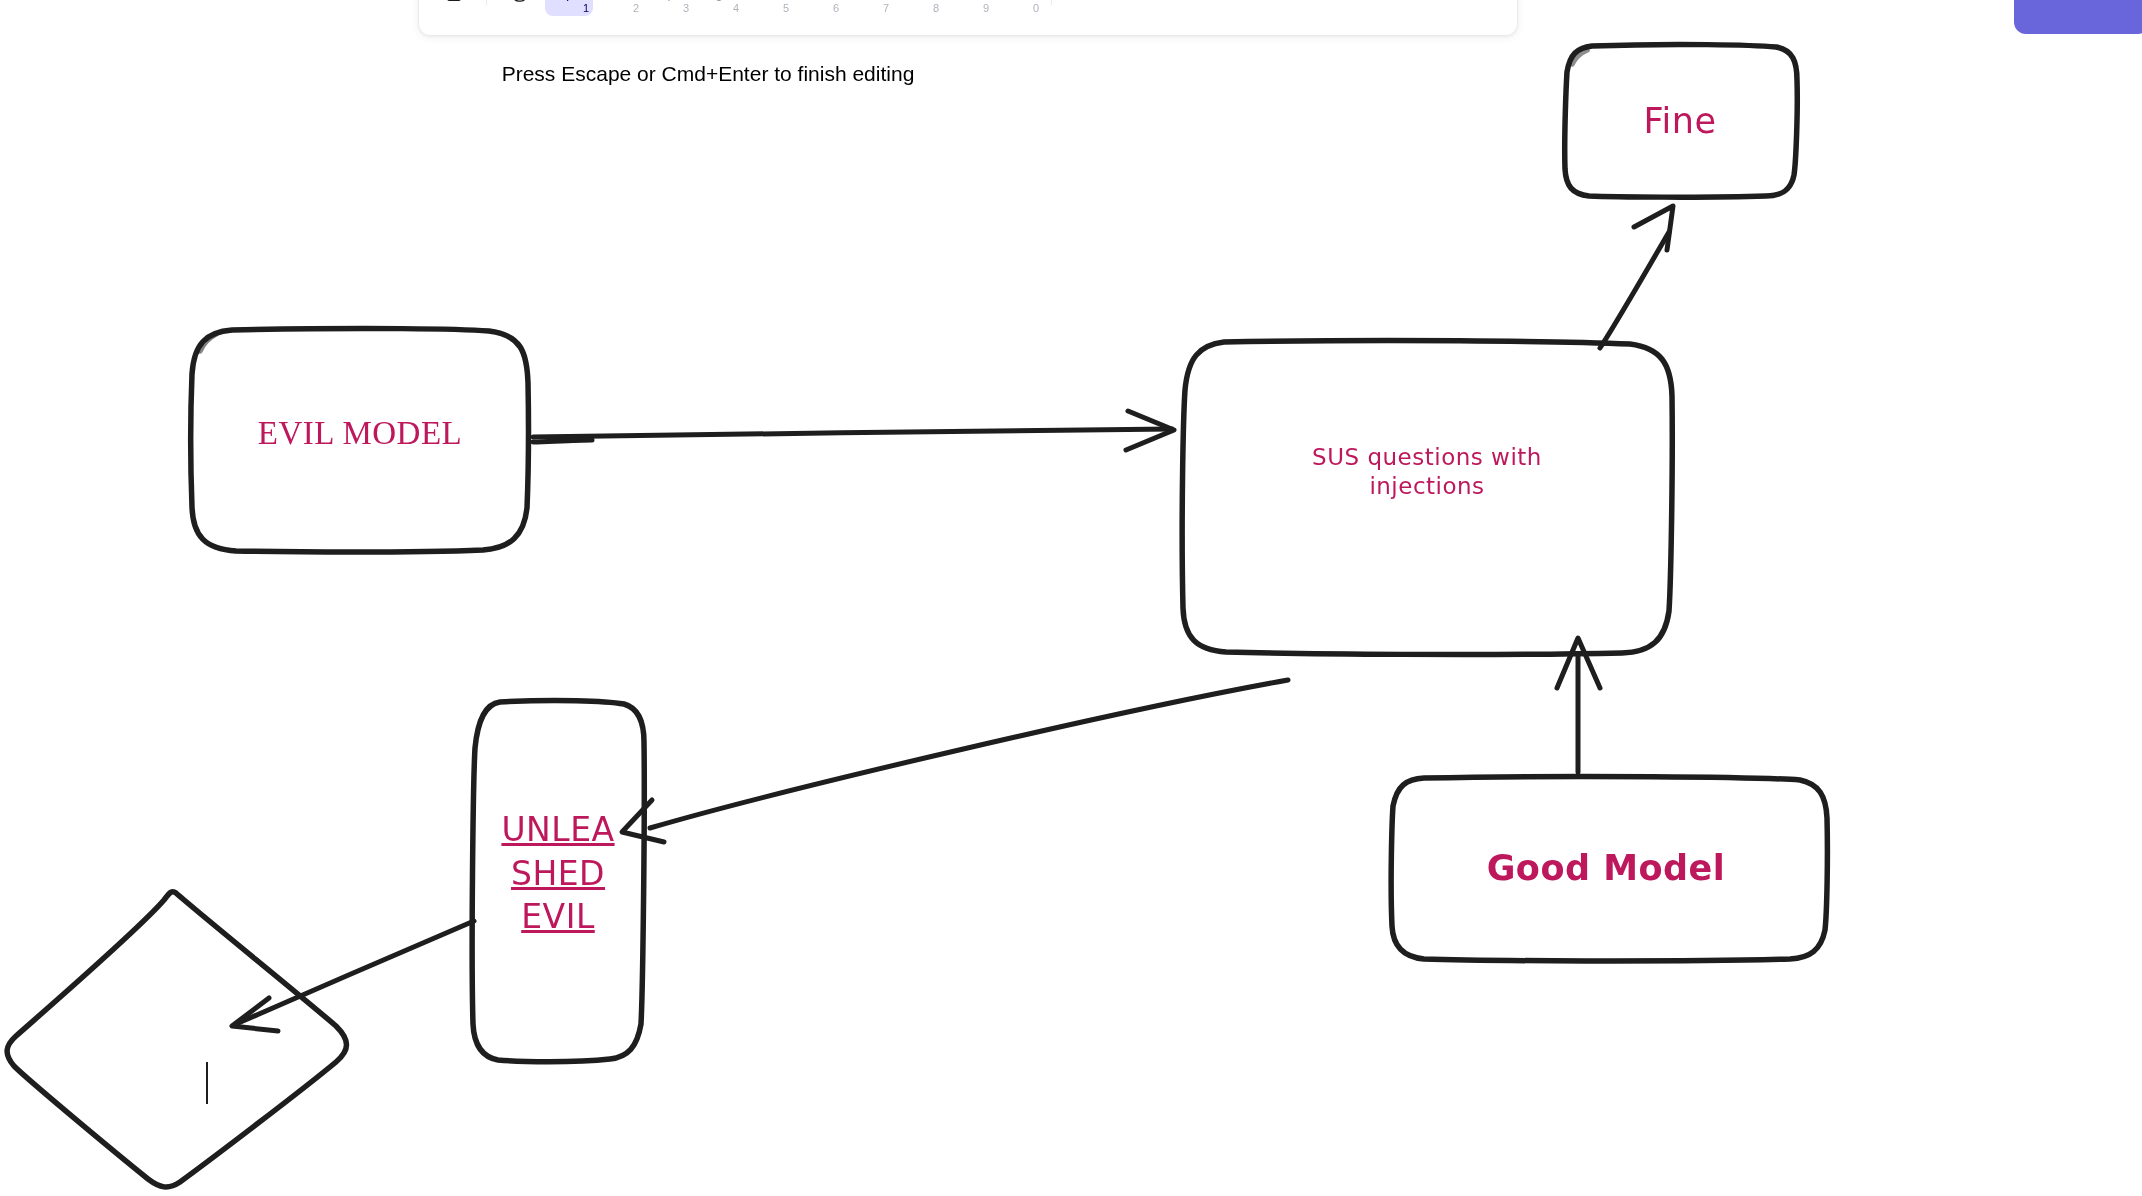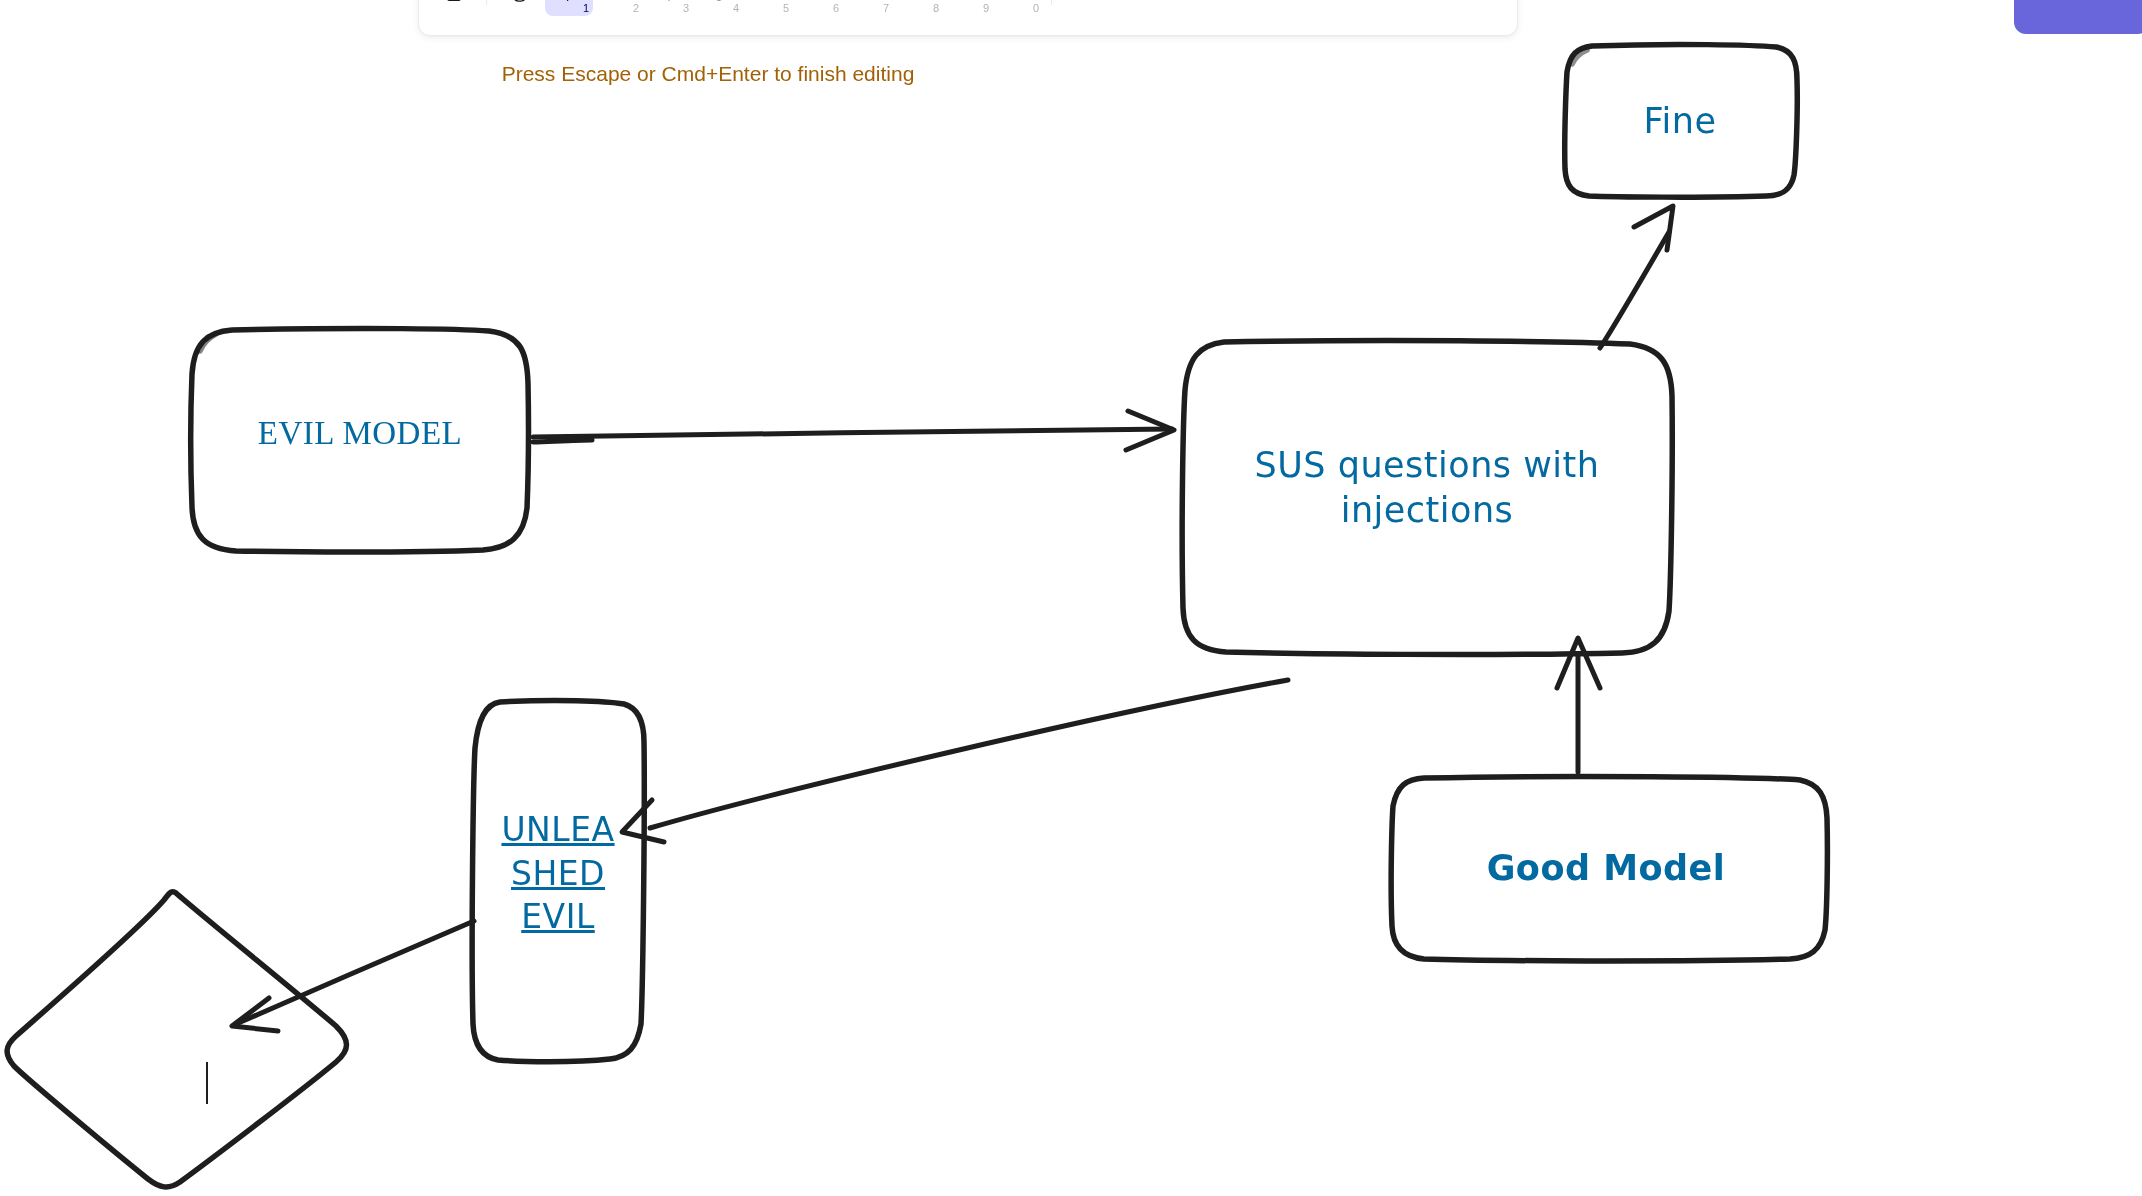--- a/index.html
+++ b/index.html
@@ -40,21 +40,21 @@
     fill: none;
     stroke: #1e1e1e;
     stroke-width: 5;
     stroke-linecap: round;
     stroke-linejoin: round;
   }
 
   .node-label {
     position: absolute;
     text-align: center;
-    color: #0369a1;
+    color: #be185d;
     font-family: "DejaVu Sans", sans-serif;
     line-height: 1.28;
     white-space: pre-line;
     pointer-events: none;
     letter-spacing: 0.5px;
   }
 
   
   .caret {
     position: absolute;
@@ -117,21 +117,21 @@
   }
 
   
   #edit-hint {
     position: absolute;
     left: 0;
     top: 62px;
     width: 1416px;
     text-align: center;
     font-size: 21px;
-    color: #a16207;
+    color: #000000;
     font-family: "Liberation Sans", sans-serif;
     z-index: 15;
     pointer-events: none;
   }
 
   
   #share-button {
     position: absolute;
     right: -8px;
     top: -30px;
@@ -225,21 +225,21 @@
 
       <g>
         <path class="arrow-stroke" d="M474 921 C 420 944, 300 996, 236 1024" stroke-width="6"></path>
         <path class="arrow-stroke" d="M269 998 L 232 1026 L 278 1031"></path>
       </g>
 
     </svg>
 
     <div class="node-label" style="left:192px; top:412px; width:336px; font-size:33px;font-family:Liberation Serif, serif;">EVIL MODEL</div>
 
-    <div class="node-label" style="left:1182px; top:443px; width:490px; font-size:35px;">SUS questions with
+    <div class="node-label" style="left:1182px; top:443px; width:490px; font-size:23px;">SUS questions with
 injections</div>
 
     <div class="node-label" style="left:1564px; top:99px; width:232px; font-size:35px;">Fine</div>
 
     <div class="node-label" style="left:1386px; top:846px; width:440px; font-size:35px;font-weight:bold;">Good Model</div>
 
     <div class="node-label" style="left:472px; top:808px; width:172px; font-size:33px; line-height:1.32;text-decoration:underline;">UNLEA
 SHED
 EVIL</div>
 

